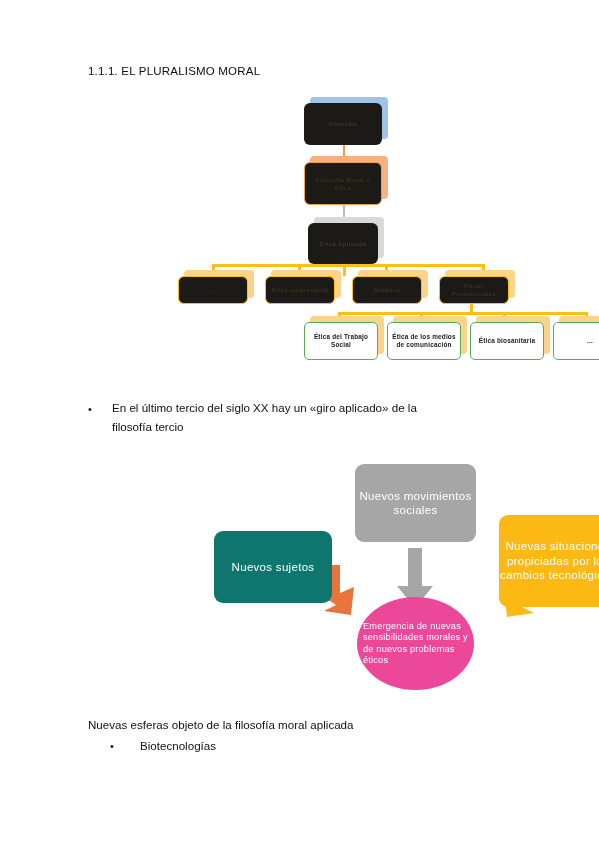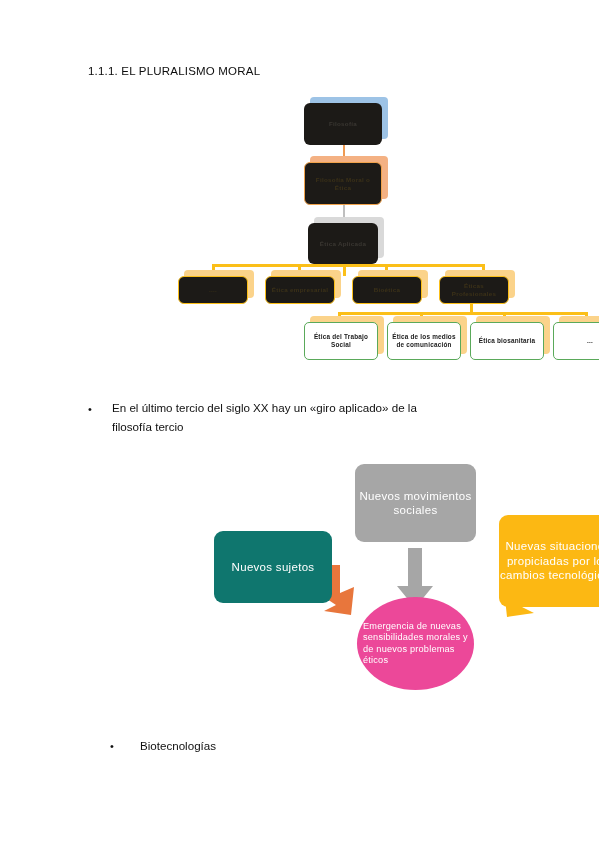--- a/index.html
+++ b/index.html
@@ -225,18 +225,19 @@
     <div class="rbox yellow-box" style="left:499px;top:60px;width:118px;height:92px;">
       <span>Nuevas situaciones propiciadas por los cambios tecnológicos</span>
     </div>
 
     <div class="ellipse" style="left:357px;top:142px;width:117px;height:93px;">
       <span>Emergencia de nuevas sensibilidades morales y de nuevos problemas éticos</span>
     </div>
 
   </div>
 
+  <div class="bottom-line">Nuevas esferas objeto de la filosofía moral aplicada</div>
   <div class="bottom-bullet">
     <span class="b">•</span>
     <span class="t">Biotecnologías</span>
   </div>
 
 </div>
 
 </body></html>

